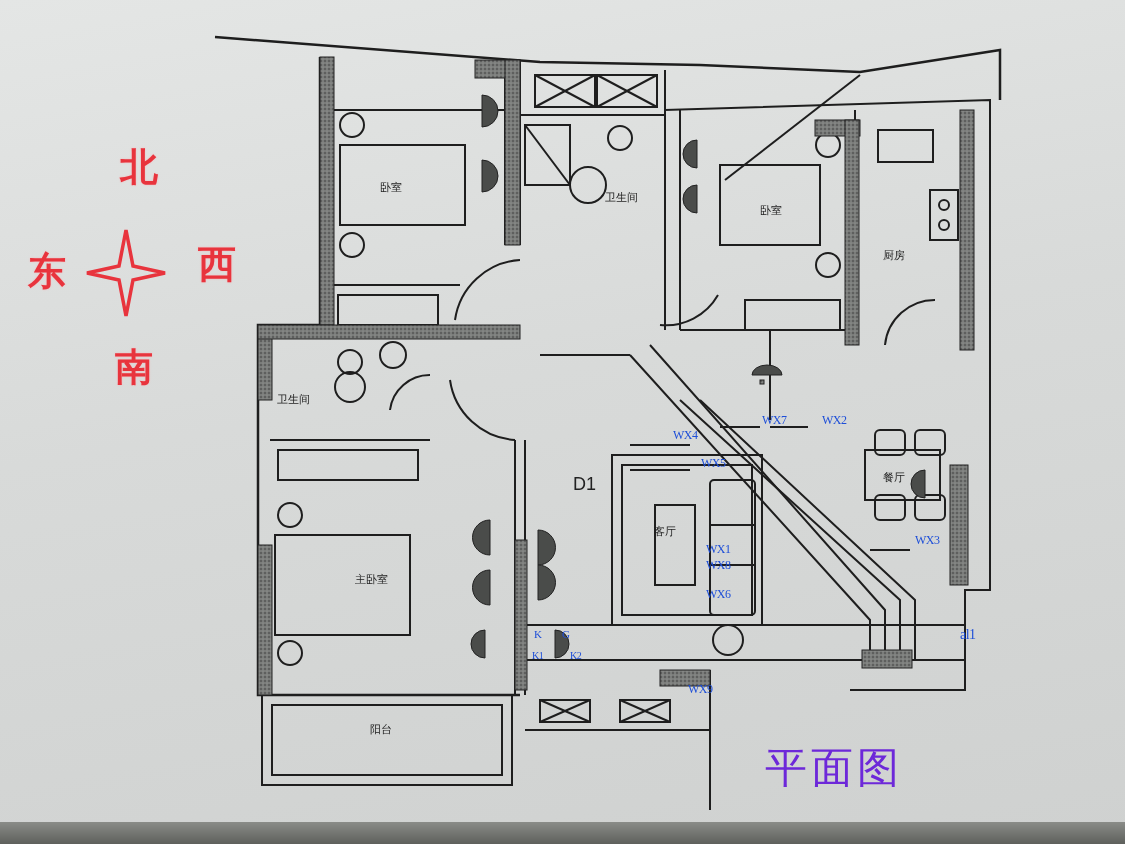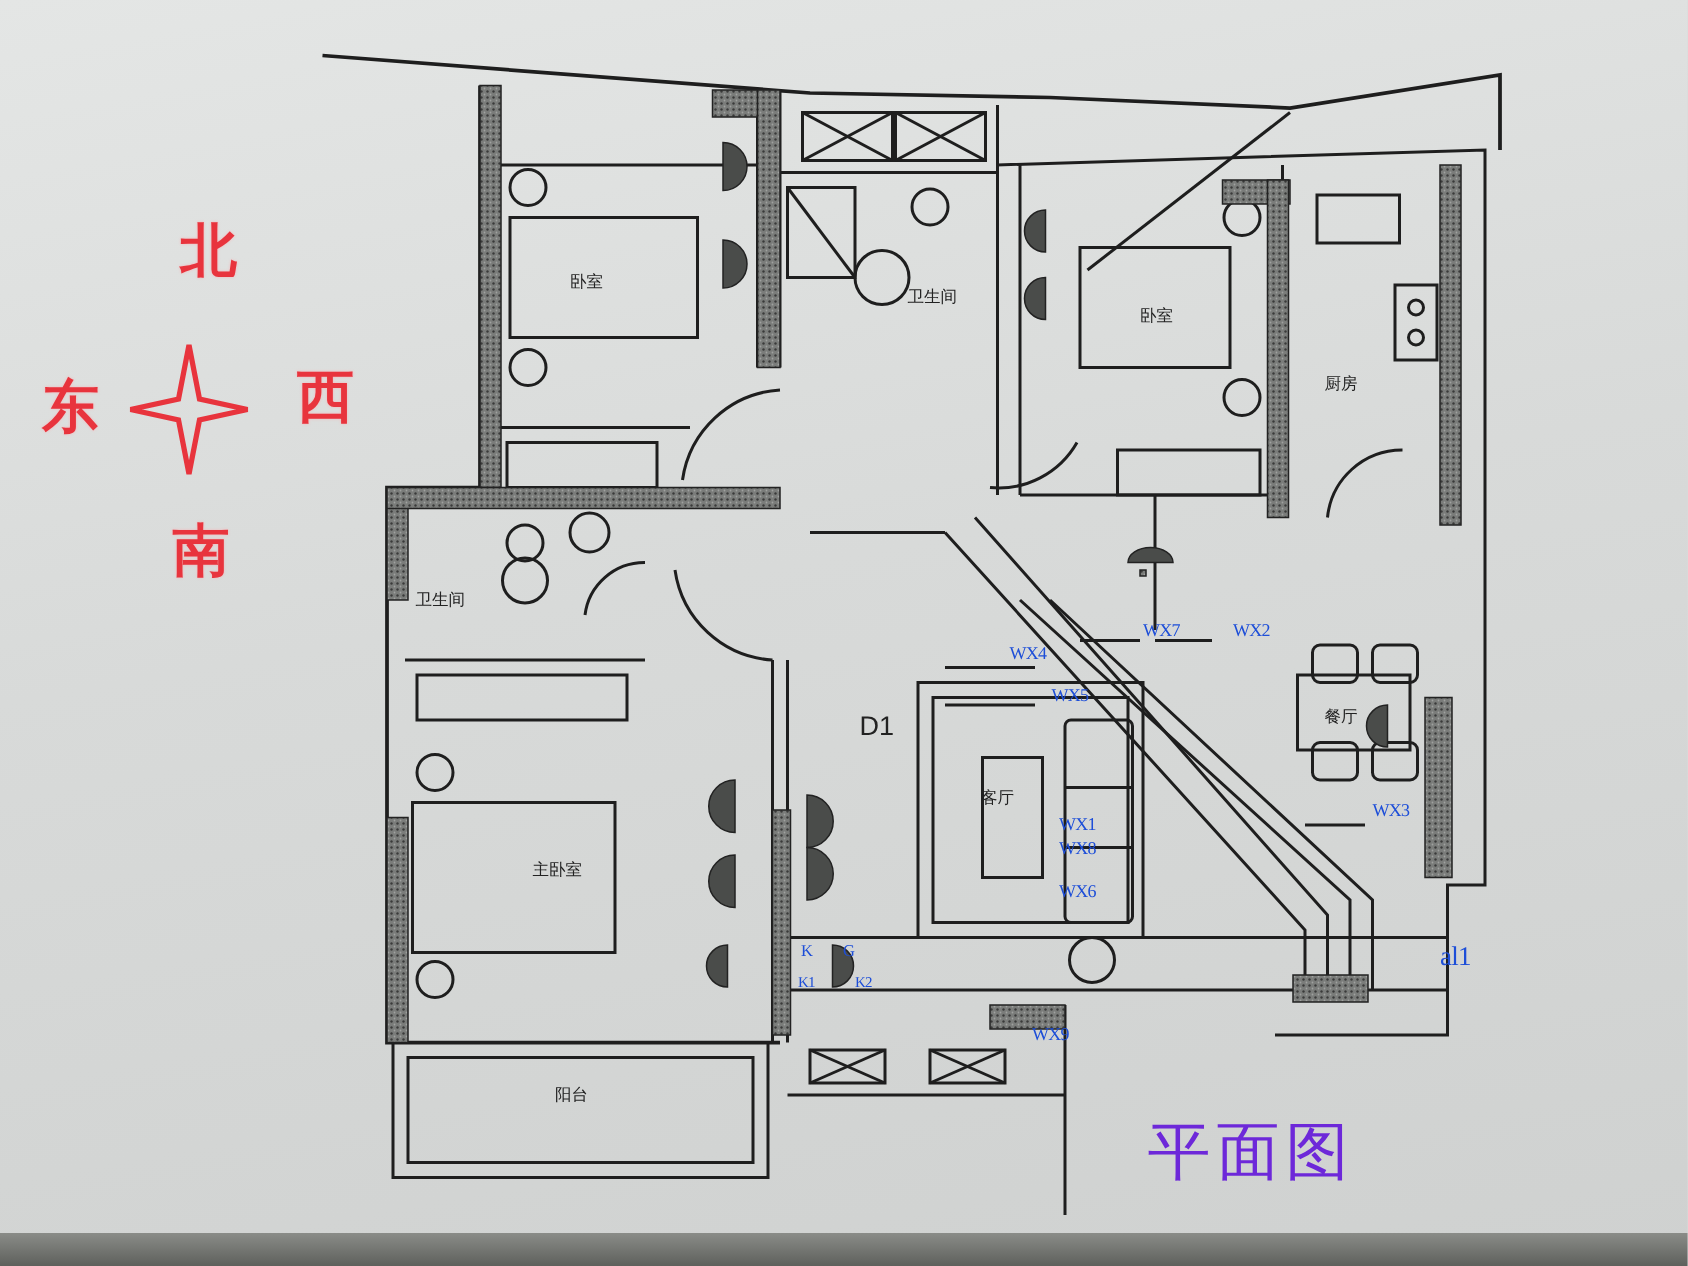--- a/index.html
+++ b/index.html
@@ -200,21 +200,21 @@
 <span class="d1">D1</span>
 <span class="tag" style="left:666px;top:542px;">WX1</span>
 <span class="tag" style="left:782px;top:413px;">WX2</span>
 <span class="tag" style="left:875px;top:533px;">WX3</span>
 <span class="tag" style="left:633px;top:428px;">WX4</span>
 <span class="tag" style="left:633px;top:456px;margin-left:28px;">WX5</span>
 <span class="tag" style="left:666px;top:587px;">WX6</span>
 <span class="tag" style="left:722px;top:413px;">WX7</span>
 <span class="tag" style="left:666px;top:558px;text-align:center;">WX8</span>
 <span class="tag" style="left:648px;top:682px;">WX9</span>
-<span class="tag" style="left:920px;top:627px;font-size:18px;">al1</span>
+<span class="tag" style="left:920px;top:627px;font-size:14px;">al1</span>
 <span class="tag" style="left:494px;top:628px;font-size:11px;">K</span>
 <span class="tag" style="left:522px;top:628px;font-size:11px;">G</span>
 <span class="tag" style="left:492px;top:650px;font-size:10px;">K1</span>
 <span class="tag" style="left:530px;top:650px;font-size:10px;">K2</span>
 
 <span class="title">平面图</span>
 
 <div class="bottom-edge"></div>
 
 </body></html>

